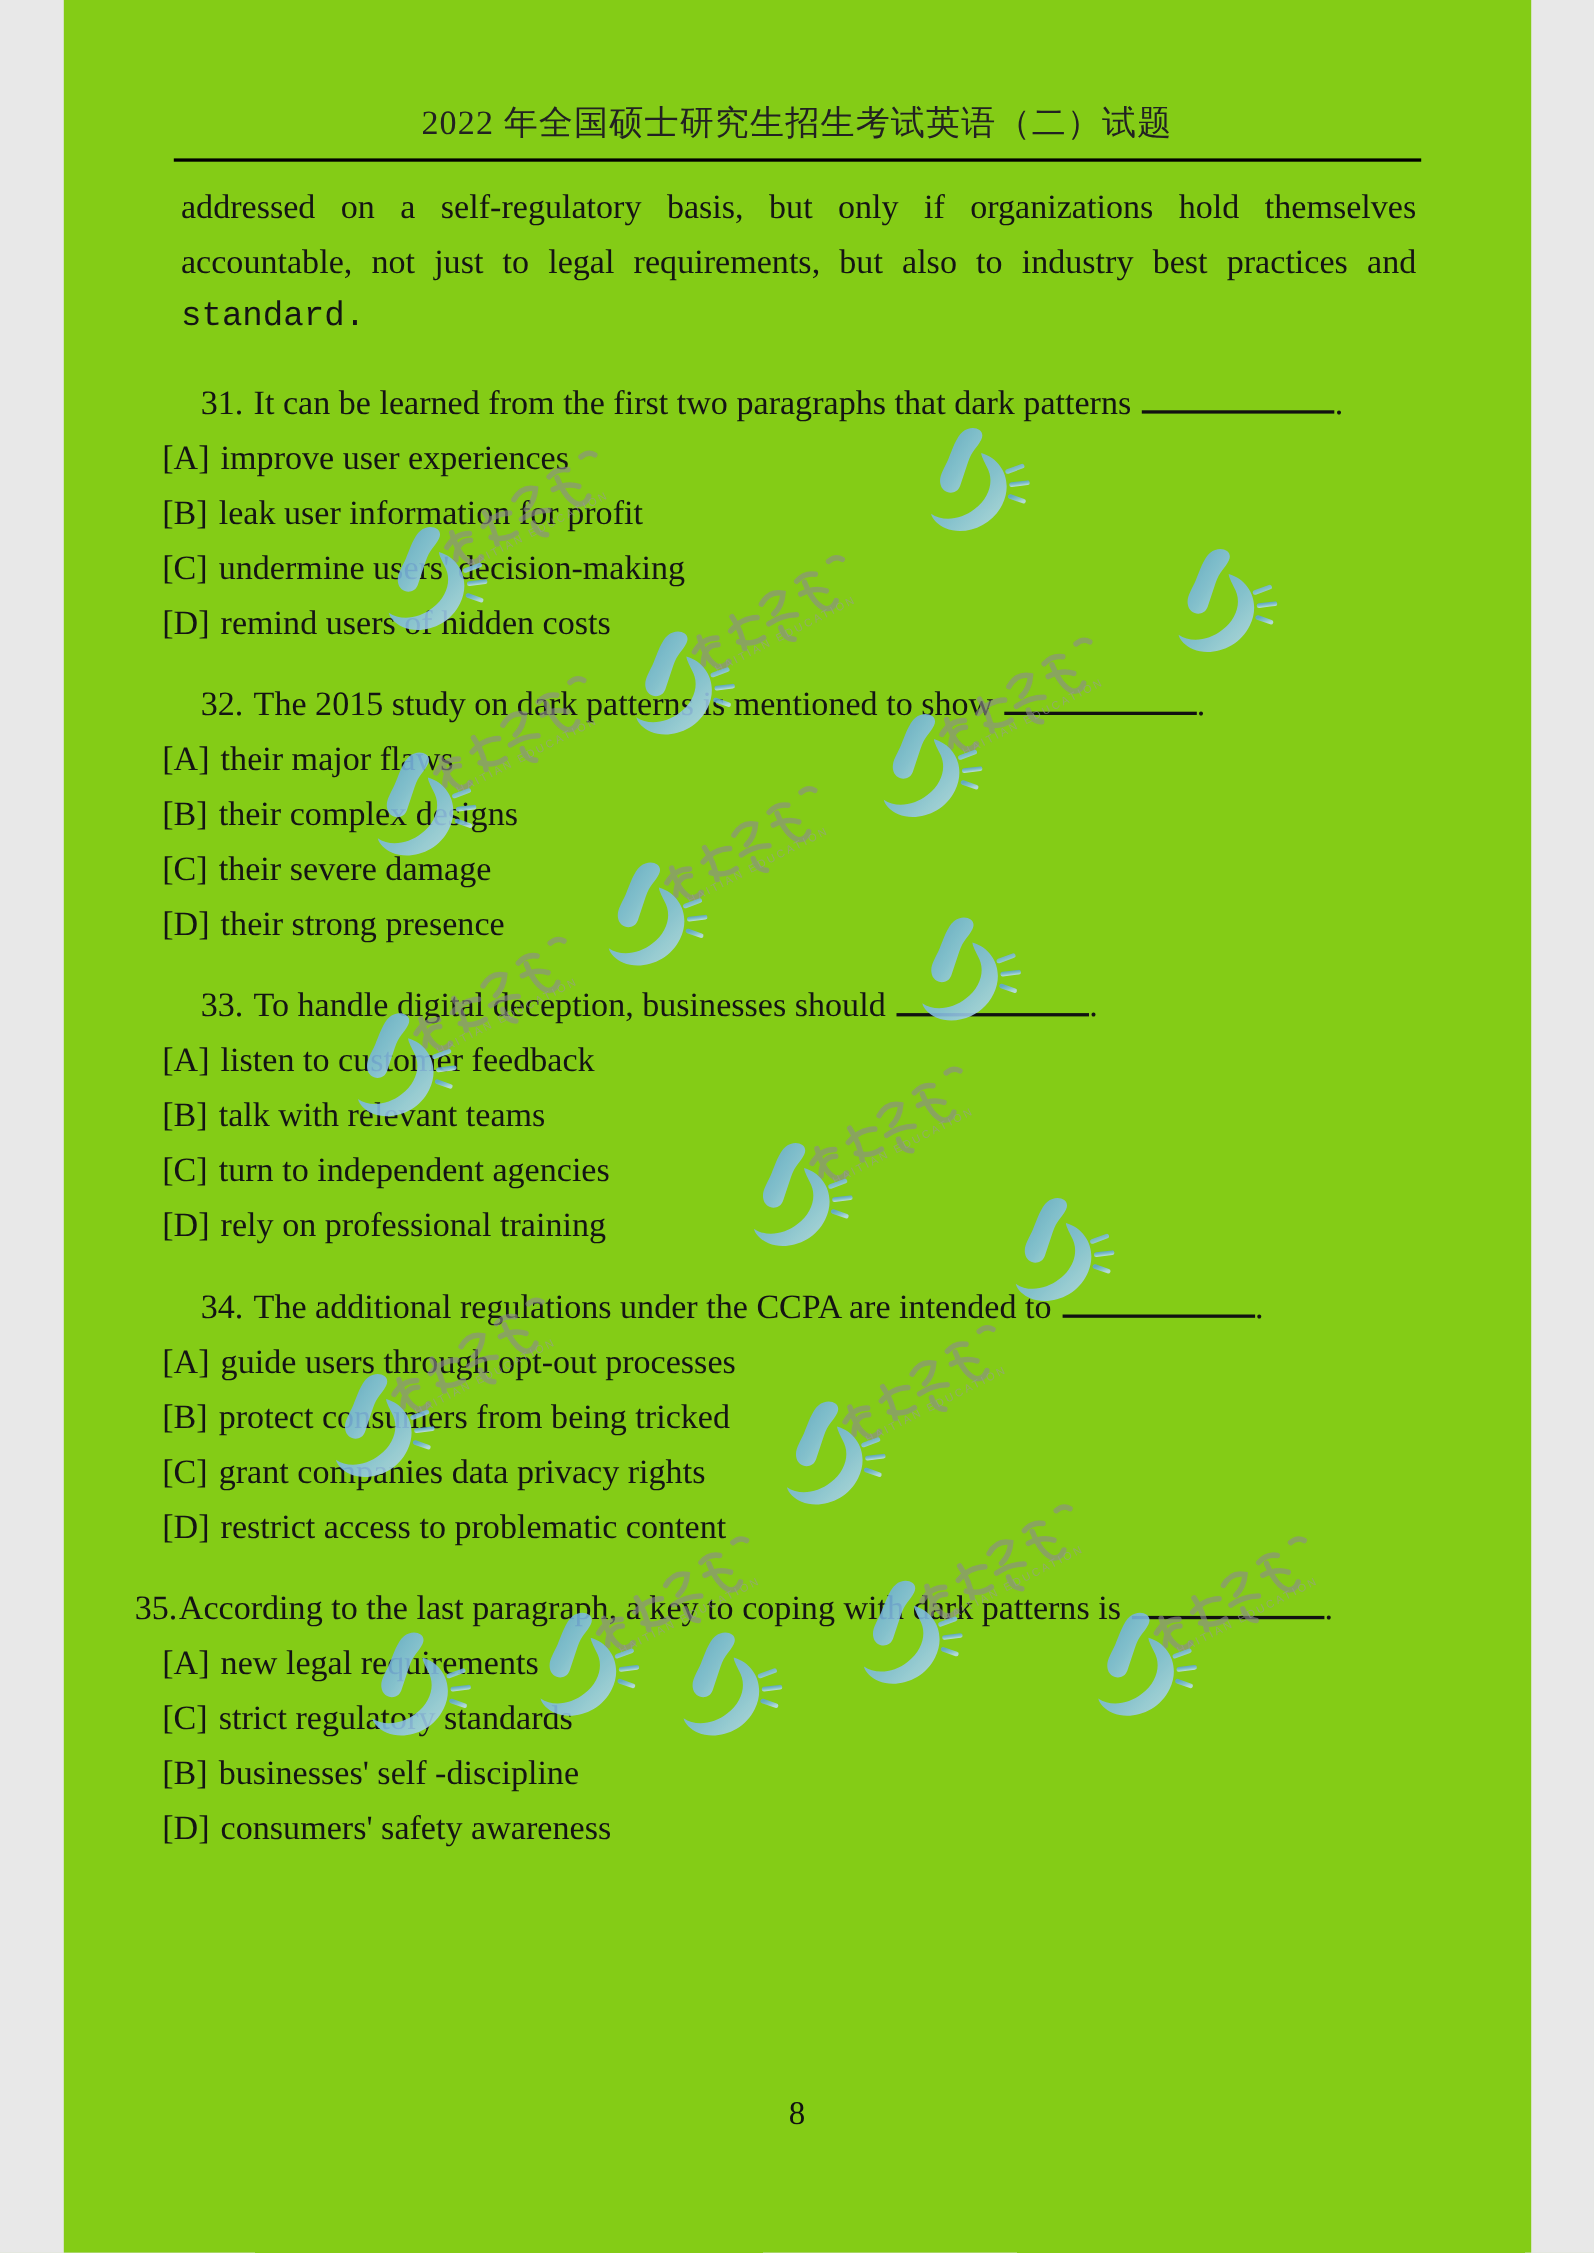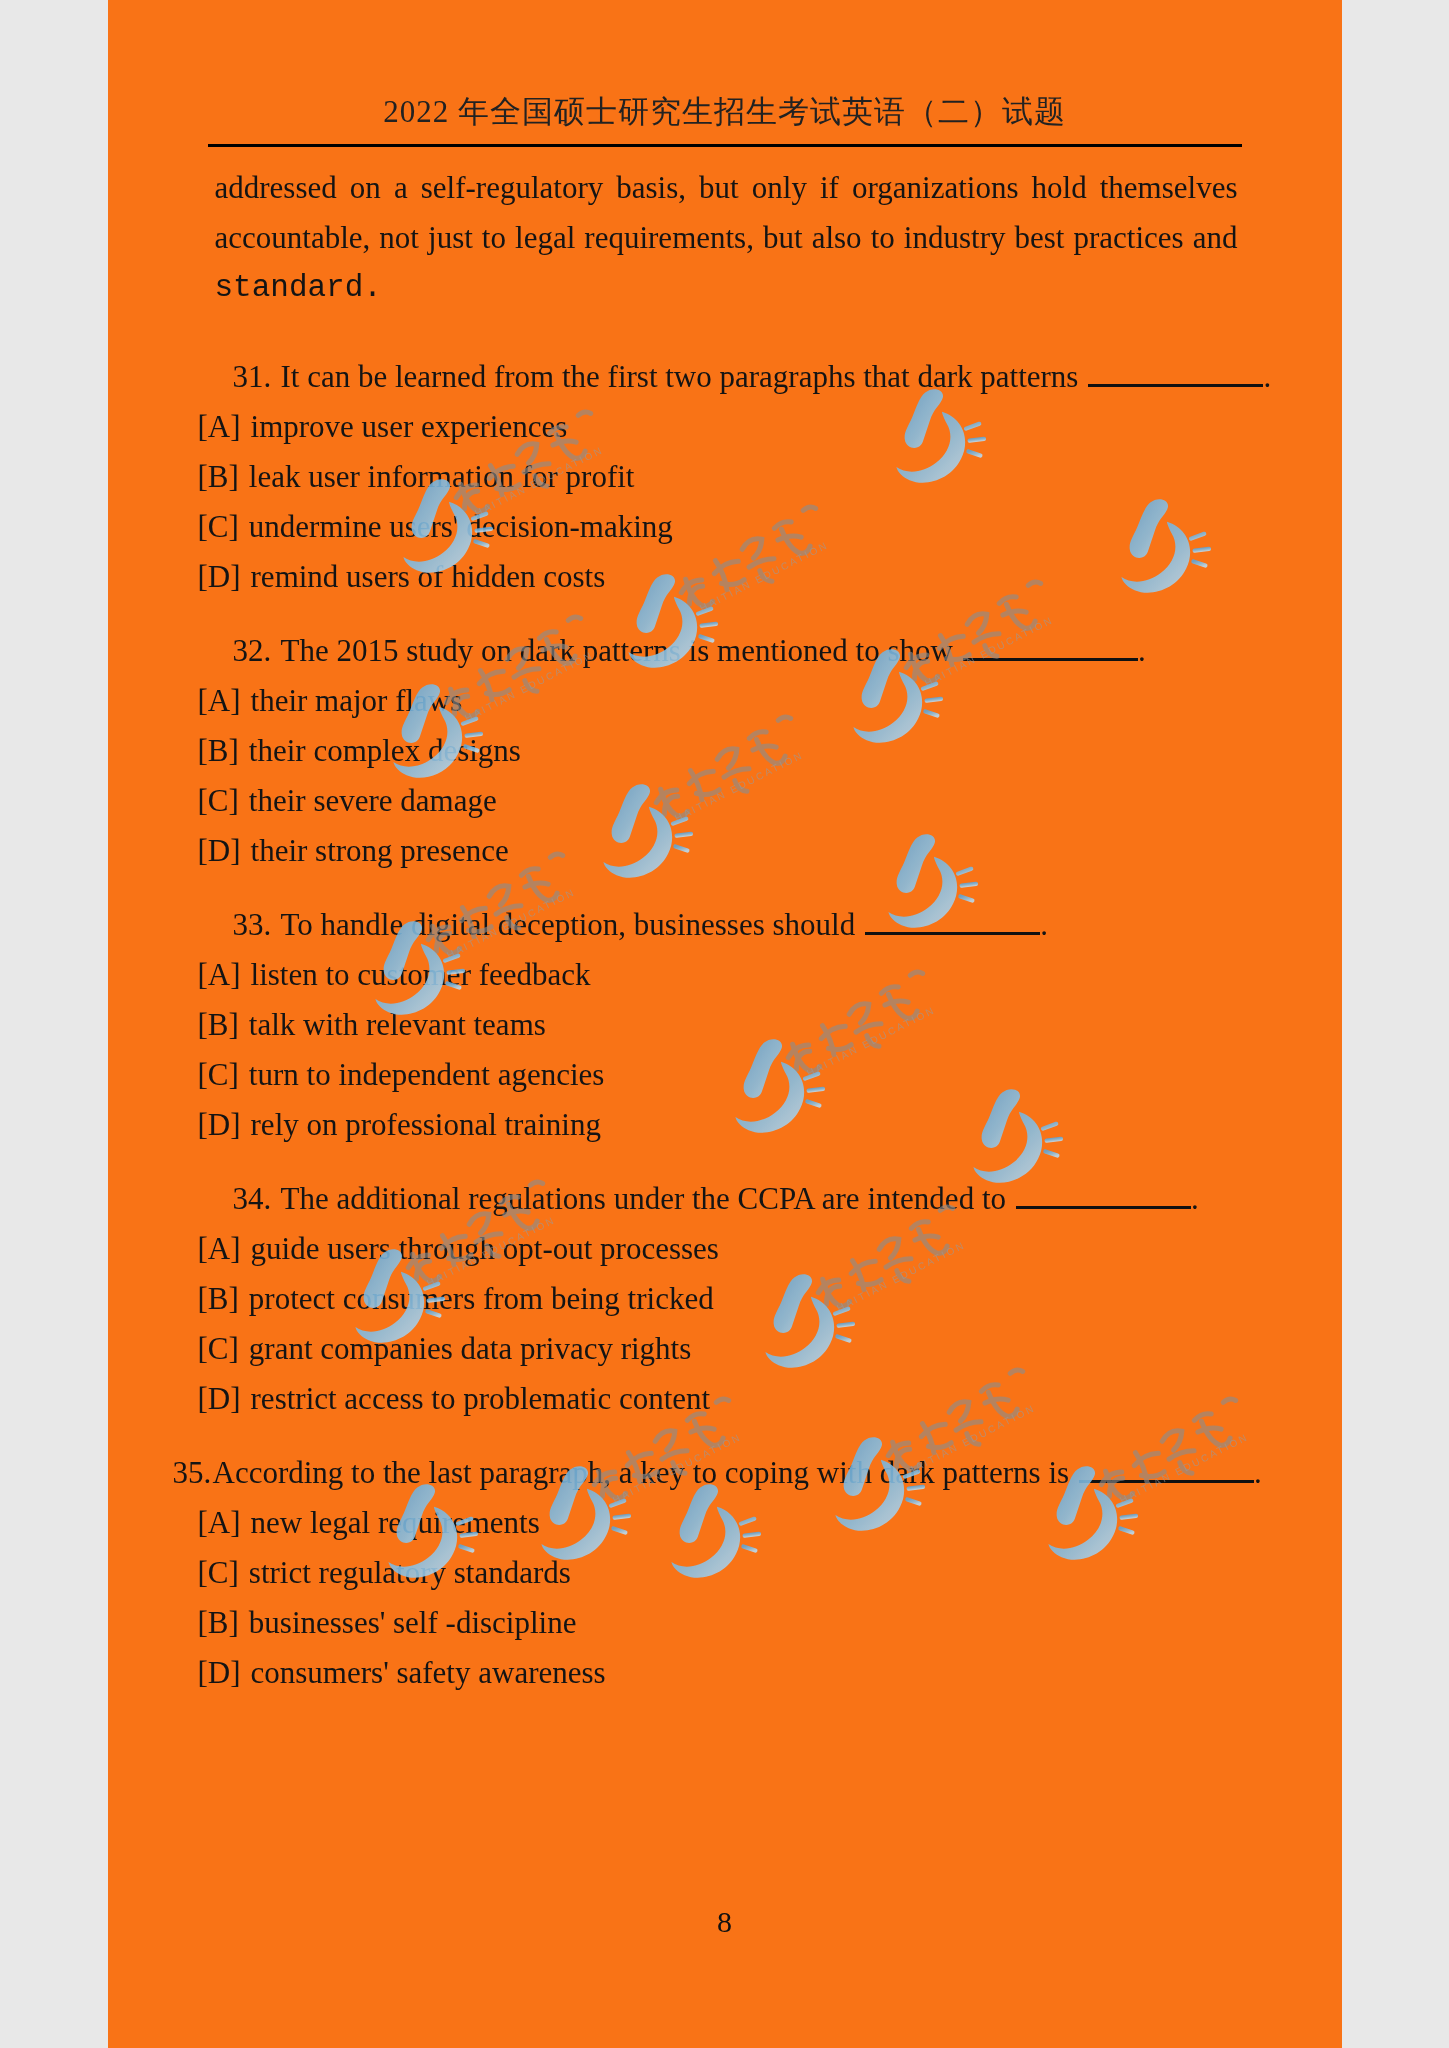--- a/index.html
+++ b/index.html
@@ -1,19 +1,19 @@
 <!DOCTYPE html>
 <html><head>
 <meta charset="utf-8">
 <style>
   html,body{margin:0;padding:0;background:#e8e8e8;}
   #page{
     position:relative;
-    width:1234px;height:2048px;
-    background:#f97316;
+    width:1334px;height:2048px;
+    background:#84cc16;
     margin:0 auto;
     overflow:hidden;
     font-family:"Liberation Serif","DejaVu Serif",serif;
     color:#141414;
   }
   
   .hdr-title{
     margin:0;
     padding-top:92px;
     text-align:center;
@@ -40,21 +40,21 @@
     display:block;
     text-align:justify;
     text-align-last:justify;
   }
   .para .lastline{
     display:block;
     text-align:left;
     font-family:Liberation Mono, monospace;
   }
   .qblock{margin-top:24px;font-size:31px;line-height:50px;}
-  .qblock.first{margin-top:39px;}
+  .qblock.first{margin-top:28px;}
   .qline{padding-left:125px;white-space:nowrap;}
   .qline.tight{padding-left:65px;}
   .qnum{display:inline-block;min-width:48px;}
   .qline.tight .qnum{min-width:40px;}
   .blank{
     display:inline-block;
     width:175px;
     height:4px;
     border-bottom:3px solid #111;
     margin-left:10px;

